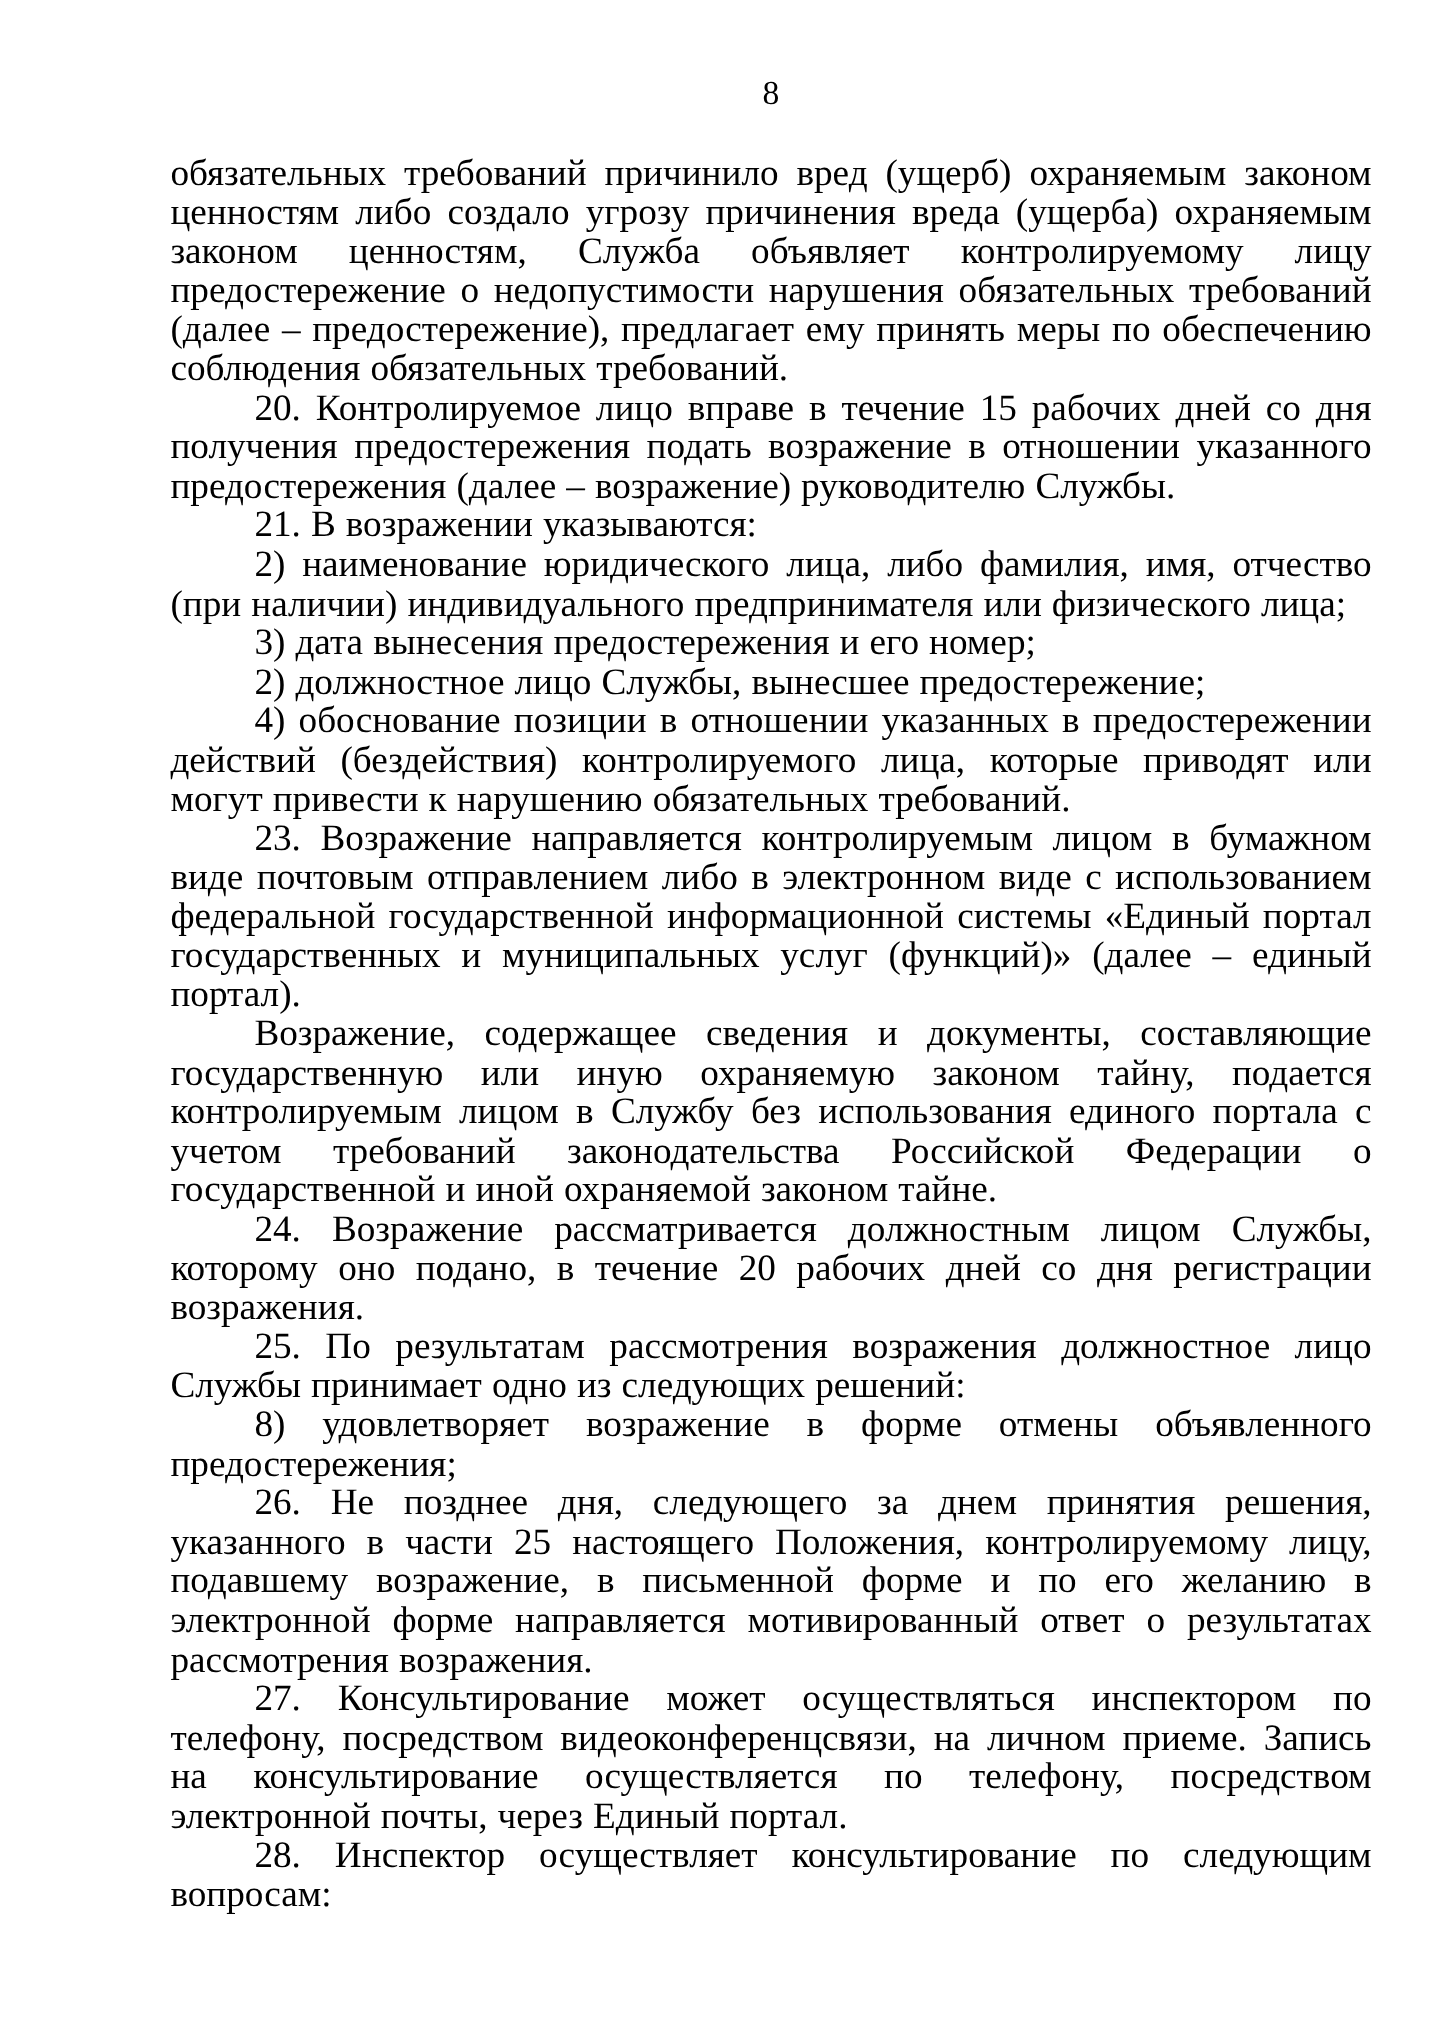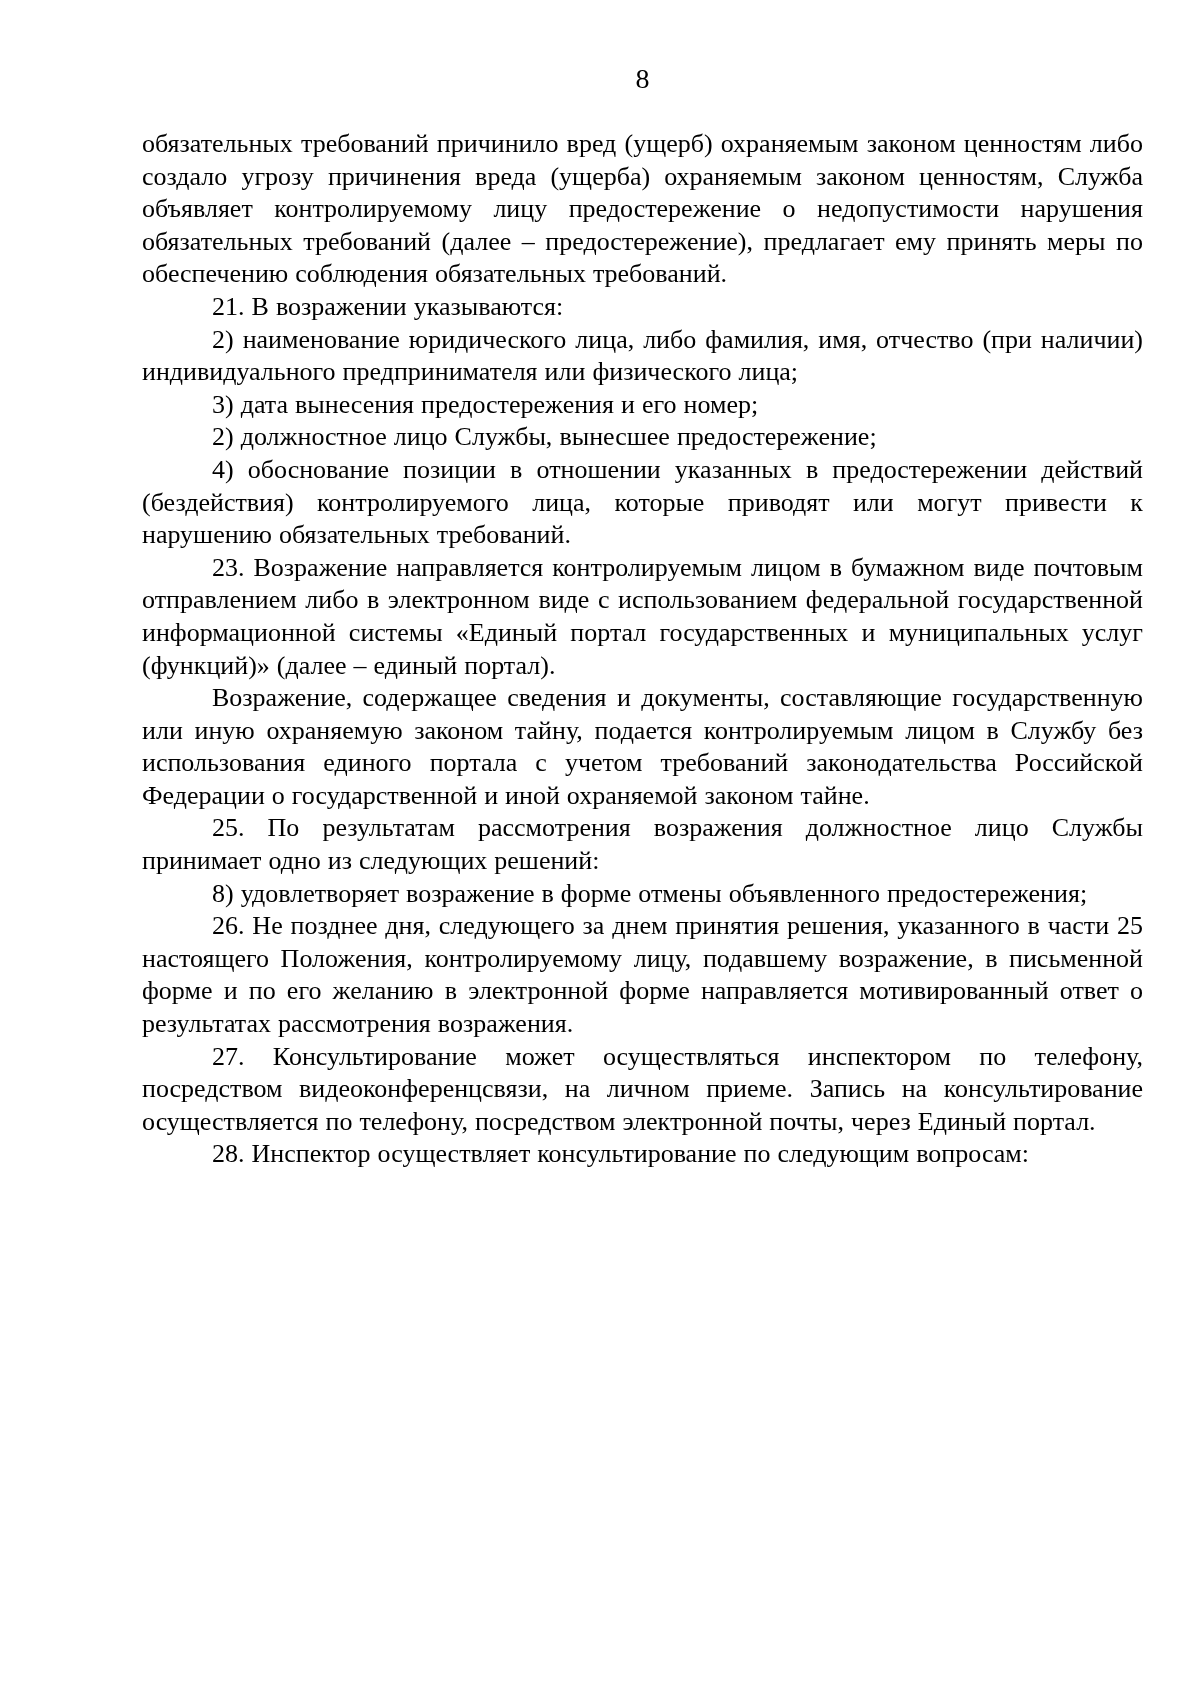--- a/index.html
+++ b/index.html
@@ -27,43 +27,45 @@
   }
   .content {
     position: absolute;
     top: 128px;
     left: 142px;
     width: 1001px;
   }
   .para {
     margin: 0;
     padding: 0;
-    font-size: 26px;
+    font-size: 31px;
     line-height: 32.6px;
     text-align: justify;
     hyphens: none;
     word-spacing: 0.02em;
   }
   .para.indent {
     text-indent: 70px;
   }
 </style>
 </head>
 <body>
 
 <div class="page">
   <div class="page-number">8</div>
   <div class="content">
       <p class="para">обязательных требований причинило вред (ущерб) охраняемым законом ценностям либо создало угрозу причинения вреда (ущерба) охраняемым законом ценностям, Служба объявляет контролируемому лицу предостережение о недопустимости нарушения обязательных требований (далее – предостережение), предлагает ему принять меры по обеспечению соблюдения обязательных требований.</p>
+      <p class="para indent">20. Контролируемое лицо вправе в течение 15 рабочих дней со дня получения предостережения подать возражение в отношении указанного предостережения (далее – возражение) руководителю Службы.</p>
       <p class="para indent">21. В возражении указываются:</p>
       <p class="para indent">2) наименование юридического лица, либо фамилия, имя, отчество (при наличии) индивидуального предпринимателя или физического лица;</p>
       <p class="para indent">3) дата вынесения предостережения и его номер;</p>
       <p class="para indent">2) должностное лицо Службы, вынесшее предостережение;</p>
       <p class="para indent">4) обоснование позиции в отношении указанных в предостережении действий (бездействия) контролируемого лица, которые приводят или могут привести к нарушению обязательных требований.</p>
       <p class="para indent">23. Возражение направляется контролируемым лицом в бумажном виде почтовым отправлением либо в электронном виде с использованием федеральной государственной информационной системы «Единый портал государственных и муниципальных услуг (функций)» (далее – единый портал).</p>
       <p class="para indent">Возражение, содержащее сведения и документы, составляющие государственную или иную охраняемую законом тайну, подается контролируемым лицом в Службу без использования единого портала с учетом требований законодательства Российской Федерации о государственной и иной охраняемой законом тайне.</p>
+      <p class="para indent">24. Возражение рассматривается должностным лицом Службы, которому оно подано, в течение 20 рабочих дней со дня регистрации возражения.</p>
       <p class="para indent">25. По результатам рассмотрения возражения должностное лицо Службы принимает одно из следующих решений:</p>
       <p class="para indent">8) удовлетворяет возражение в форме отмены объявленного предостережения;</p>
       <p class="para indent">26. Не позднее дня, следующего за днем принятия решения, указанного в части 25 настоящего Положения, контролируемому лицу, подавшему возражение, в письменной форме и по его желанию в электронной форме направляется мотивированный ответ о результатах рассмотрения возражения.</p>
       <p class="para indent">27. Консультирование может осуществляться инспектором по телефону, посредством видеоконференцсвязи, на личном приеме. Запись на консультирование осуществляется по телефону, посредством электронной почты, через Единый портал.</p>
       <p class="para indent">28. Инспектор осуществляет консультирование по следующим вопросам:</p>
     </div>
 </div>
 
 </body></html>

